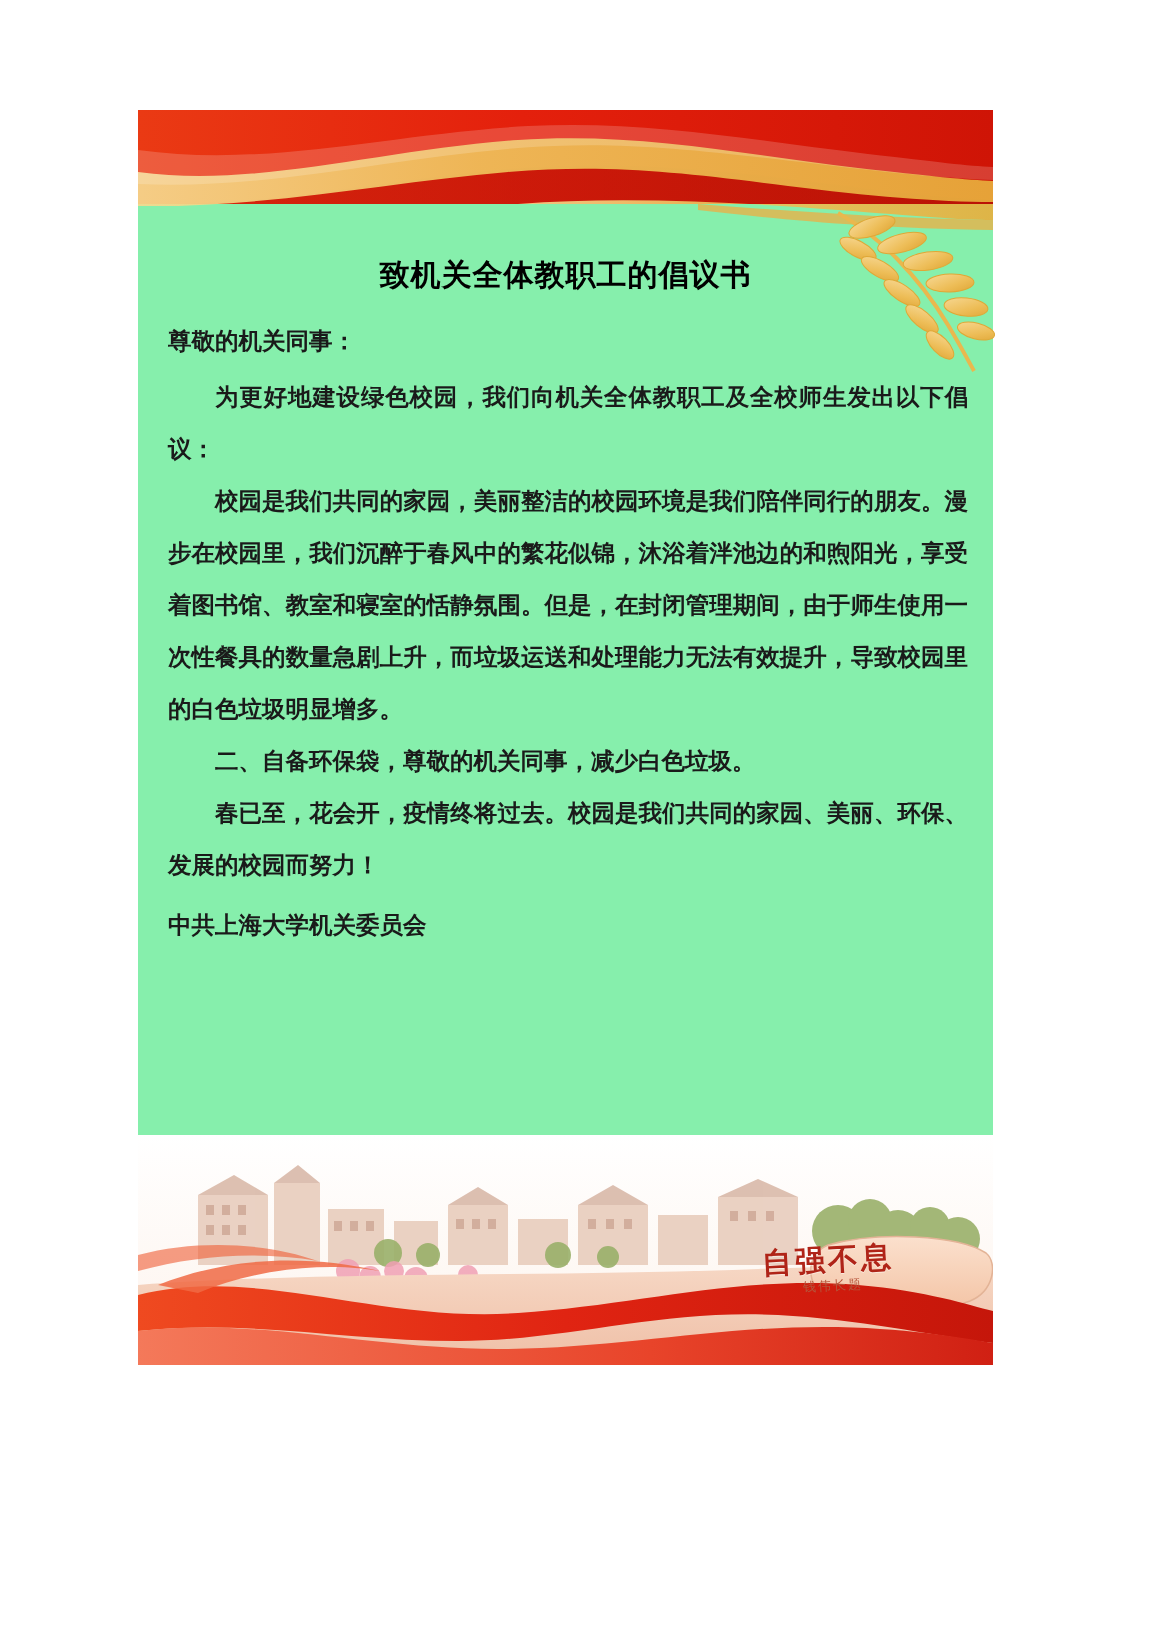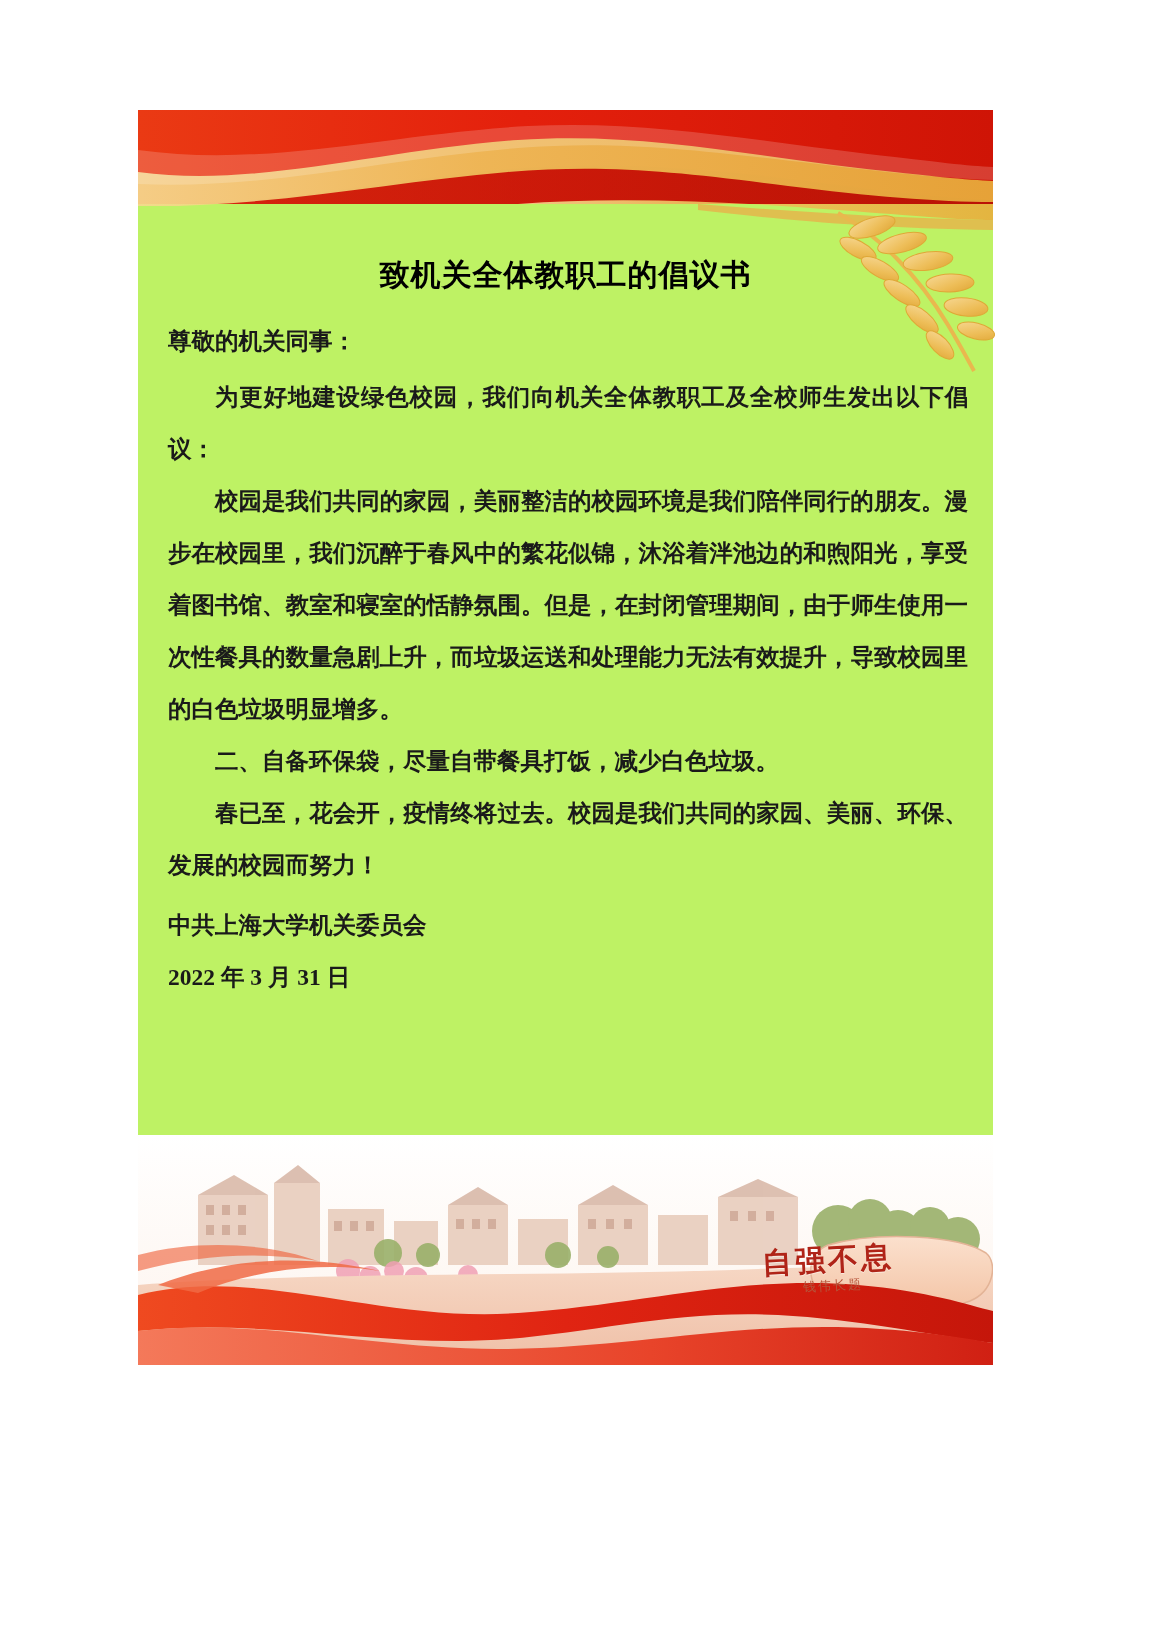--- a/index.html
+++ b/index.html
@@ -23,21 +23,21 @@
     background: #ffffff;
   }
 
   
   .sheet {
     position: absolute;
     left: 138px;
     top: 110px;
     width: 855px;
     height: 1255px;
-    background: #bef264;
+    background: #86efac;
   }
 
   
   .banner {
     position: absolute;
     left: 0;
     top: 0;
     width: 855px;
     height: 120px;
     overflow: hidden;
@@ -201,25 +201,24 @@
         </g>
       </svg>
     </div>
 
     <div class="doc-title">致机关全体教职工的倡议书</div>
 
     <div class="body-text">
       <p class="salutation">尊敬的机关同事：</p>
       <p class="para">为更好地建设绿色校园，我们向机关全体教职工及全校师生发出以下倡议：</p>
       <p class="para">校园是我们共同的家园，美丽整洁的校园环境是我们陪伴同行的朋友。漫步在校园里，我们沉醉于春风中的繁花似锦，沐浴着泮池边的和煦阳光，享受着图书馆、教室和寝室的恬静氛围。但是，在封闭管理期间，由于师生使用一次性餐具的数量急剧上升，而垃圾运送和处理能力无法有效提升，导致校园里的白色垃圾明显增多。</p>
-      <p class="item">二、自备环保袋，尽量自带餐具打饭，减少白色垃圾。</p>
+      <p class="item">二、自备环保袋，尊敬的机关同事，减少白色垃圾。</p>
       <p class="para">春已至，花会开，疫情终将过去。校园是我们共同的家园、美丽、环保、发展的校园而努力！</p>
       <div class="signoff-block">
         <p class="signoff">中共上海大学机关委员会</p>
-        <p class="signdate">2022 年 3 月 31 日</p>
       </div>
     </div>
 
     <div class="footer-art">
       <svg width="855" height="230" viewBox="0 0 855 230" xmlns="http://www.w3.org/2000/svg">
         <defs>
           <linearGradient id="sky" x1="0" y1="0" x2="0" y2="1">
             <stop offset="0%" stop-color="#ffffff"></stop>
             <stop offset="100%" stop-color="#fdf3ec"></stop>
           </linearGradient>

